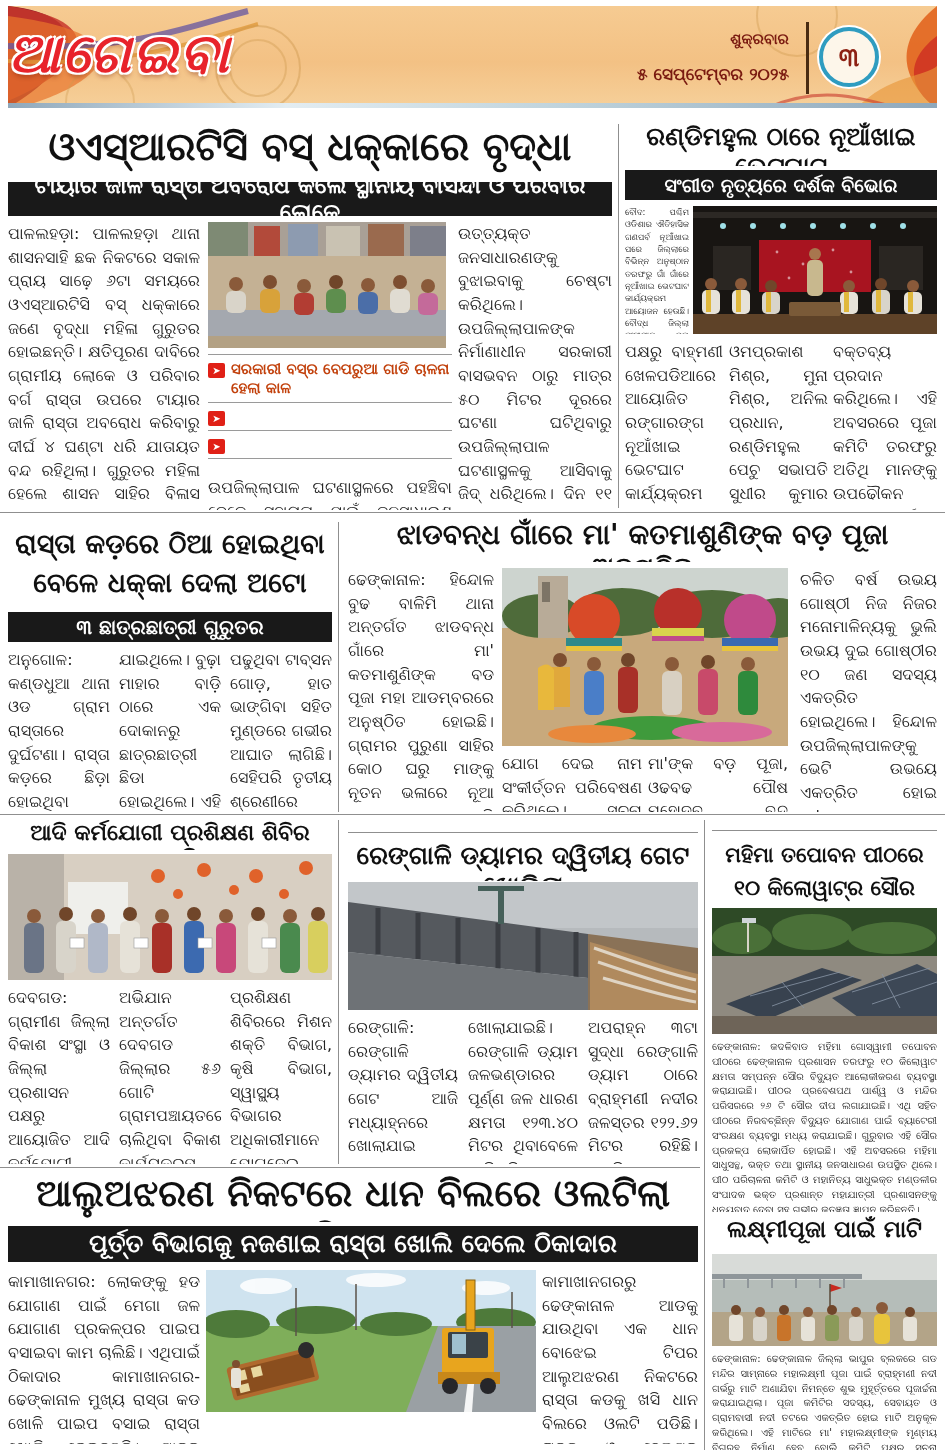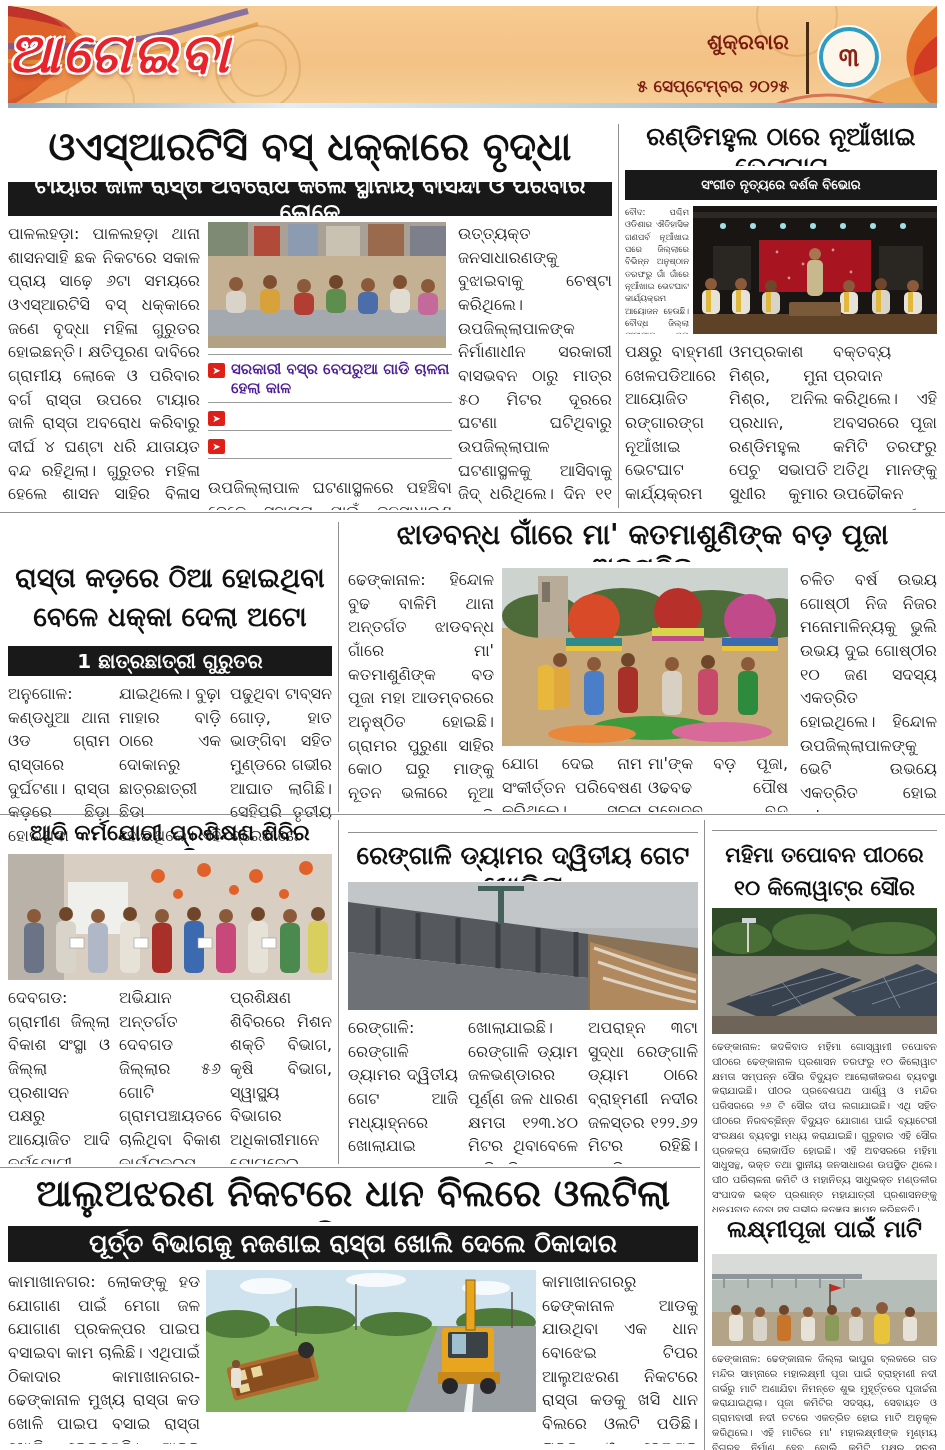--- a/index.html
+++ b/index.html
@@ -7,43 +7,43 @@
         font-family:"DejaVu Sans",sans-serif;color:#1c1c1c;overflow:hidden;}
   .abs{position:absolute;}
   
   #masthead{left:8px;top:6px;width:929px;height:102px;overflow:hidden;
     background:linear-gradient(180deg,#f6cb92 0%,#f3c184 55%,#f6d09a 100%);}
   #masthead .deco{position:absolute;top:0;height:100%;}
   #logo{position:absolute;left:0;right:0;top:16px;text-align:left;
     font-size:54px;font-weight:800;font-style:italic;color:#e8232b;letter-spacing:2px;
     text-shadow:-2px -2px 0 #fff,2px -2px 0 #fff,-2px 2px 0 #fff,2px 2px 0 #fff,0 4px 5px rgba(110,20,5,.45);}
   #dateblock{position:absolute;right:148px;top:24px;text-align:right;color:#7a1a10;font-weight:700;}
-  #dateblock .day{font-size:21px;}
-  #dateblock .date{font-size:17px;margin-top:22px;}
+  #dateblock .day{font-size:15px;}
+  #dateblock .date{font-size:17px;margin-top:16px;}
   #mast-divider{position:absolute;right:128px;top:16px;width:3px;height:72px;background:#4a2c12;}
   #pagenum{position:absolute;right:58px;top:21px;width:52px;height:52px;border-radius:50%;
     background:#fdf6ea;border:4px solid #2f9cc0;box-shadow:0 0 0 2px #fff;
     display:flex;align-items:center;justify-content:center;font-size:26px;font-weight:800;color:#8d2113;}
   #mast-strip{position:absolute;left:0;bottom:0;width:100%;height:5px;
     background:linear-gradient(90deg,#8fa8bb,#e3edf2 30%,#bfd3dc 60%,#8fa8bb);}
   
   .headline{font-weight:800;color:#101010;text-align:center;line-height:1.18;overflow:hidden;}
   .blackbar{background:#191919;color:#fff;font-weight:700;text-align:center;
     display:flex;align-items:center;justify-content:center;overflow:hidden;}
   .bodycol{font-size:16px;line-height:1.48;text-align:justify;overflow:hidden;color:#222;}
   .photo{overflow:hidden;background:#cfcfcf;}
   .photo svg{display:block;width:100%;height:100%;}
   .vrule{background:#8f8f8f;}
   .hrule{background:#8f8f8f;}
   
   .bullet{display:flex;gap:6px;border-top:1px solid #9a9a9a;padding:5px 0 4px 0;}
   .bullet:last-child{border-bottom:1px solid #9a9a9a;}
   .bicon{width:17px;height:15px;background:#e02016;color:#fff;border-radius:2px;flex:none;
     display:flex;align-items:center;justify-content:center;font-size:10px;margin-top:3px;}
-  .btext{font-size:15px;font-weight:700;line-height:1.28;color:#4c1d95;}
+  .btext{font-size:15px;font-weight:700;line-height:1.28;color:#c2410c;}
 </style>
 </head>
 <body>
 
 <div id="page">
 
   <div id="masthead" class="abs">
     <svg class="deco" style="left:0;width:320px;" viewBox="0 0 320 102" preserveAspectRatio="none">
       <path d="M0,0 C90,10 70,60 0,102 Z" fill="#8c1d2a"></path>
       <path d="M0,0 C120,18 60,70 0,95 Z" fill="#c8372b" opacity="0.85"></path>
@@ -118,21 +118,21 @@
       </div>
     </div>
     <div class="bodycol abs" style="left:200px;top:354px;width:244px;height:34px;">ଉପଜିଲ୍ଲାପାଳ ଘଟଣାସ୍ଥଳରେ ପହଞ୍ଚିବା ବେଳେ ସହାୟତା ପାଇଁ ଜନସାଧାରଣ ଅପେକ୍ଷା କରିଥିଲେ।</div>
     <div class="bodycol abs" style="left:450px;top:100px;width:154px;height:288px;">ଉତ୍ତ୍ୟକ୍ତ ଜନସାଧାରଣଙ୍କୁ ବୁଝାଇବାକୁ ଚେଷ୍ଟା କରିଥିଲେ। ଉପଜିଲ୍ଲାପାଳଙ୍କ ନିର୍ମାଣାଧୀନ ସରକାରୀ ବାସଭବନ ଠାରୁ ମାତ୍ର ୫୦ ମିଟର ଦୂରରେ ଘଟଣା ଘଟିଥିବାରୁ ଉପଜିଲ୍ଲାପାଳ ଘଟଣାସ୍ଥଳକୁ ଆସିବାକୁ ଜିଦ୍ ଧରିଥିଲେ। ଦିନ ୧୧ ଟା ସମୟରେ ପାଳଲହଡ଼ା ପୂର୍ବତନ ବିଧାୟକ ମୁକେଶ ପାଳ ଘଟଣା ସ୍ଥଳରେ ପହଞ୍ଚି ଆନ୍ଦୋଳନକାରୀଙ୍କ ସହ ଆଲୋଚନା କରି ଉପଜିଲ୍ଲାପାଳଙ୍କୁ ଶୀଘ୍ର ଘଟଣାର ସମାଧାନ କରିବା ପାଇଁ କହିଥିଲେ। ଉପଜିଲ୍ଲାପାଳ ଘଟଣା ସ୍ଥଳରେ ପହଞ୍ଚି ଆନ୍ଦୋଳନ କାରୀଙ୍କ ସହ ଆଲୋଚନା କରି ରେଡ଼କ୍ରସ ତରଫରୁ ଗୁରୁତର ଆହତଙ୍କୁ ୧୦ ହଜାର ଟଙ୍କାର ସହାୟତା ପ୍ରଦାନ କରିଥିଲେ। ଶାସନସାହି ଛକରେ ହ୍ୟୁମ୍ସ ନିର୍ମାଣ ପାଇଁ ପ୍ରତିଶ୍ରୁତି ଦେବା ସହିତ ପୋଲିସ ପକ୍ଷରୁ ନିୟମିତ ଟ୍ରାଫିକ ନିୟନ୍ତ୍ରଣ କରାଯିବାକୁ ପ୍ରତିଶ୍ରୁତି ଦେବା ପରେ ରାସ୍ତା ଅବରୋଧ ହଟିଥିଲା। ଘଟଣା ସ୍ଥଳରେ ବ୍ୟାପକ ପୋଲିସ ମୁତୟନ କରାଯାଇଥିଲା।</div>
   </div>
 
   <div class="vrule abs" style="left:618px;top:124px;width:1px;height:384px;"></div>
 
   <div class="abs" style="left:625px;top:122px;width:312px;height:388px;">
     <div class="headline abs" style="left:0;top:0;width:312px;height:44px;font-size:25px;">ରଣ୍ଡିମହୁଲ ଠାରେ ନୂଆଁଖାଇ ଭେଟ୍‌ଘାଟ୍</div>
-    <div class="blackbar abs" style="left:0;top:48px;width:312px;height:30px;font-size:13px;">ସଂଗୀତ ନୃତ୍ୟରେ ଦର୍ଶକ ବିଭୋର</div>
+    <div class="blackbar abs" style="left:0;top:48px;width:312px;height:30px;font-size:19px;">ସଂଗୀତ ନୃତ୍ୟରେ ଦର୍ଶକ ବିଭୋର</div>
     <div class="bodycol abs" style="left:0;top:84px;width:64px;height:128px;font-size:8.5px;line-height:1.45;">ବୌଦ: ପଶ୍ଚିମ ଓଡିଶାର ଐତିହାସିକ ଗଣପର୍ବ ନୂଆଁଖାଇ ପରେ ଜିଲ୍ଲାରେ ବିଭିନ୍ନ ଅନୁଷ୍ଠାନ ତରଫରୁ ଗାଁ ଗାଁରେ ନୂଆଁଖାଇ ଭେଟଘାଟ କାର୍ଯ୍ୟକ୍ରମ ଆୟୋଜନ ହେଉଛି। ବୌଦ୍ଧ ଜିଲ୍ଲା କଂସାମାଳ ଦୁଇ ଅନ୍ତର୍ଗତ ରଣ୍ଡିମହୁଲ ଗ୍ରାମର ପୂଜା କମିଟି</div>
     <div class="photo abs" style="left:68px;top:84px;width:244px;height:128px;">
       <svg viewBox="0 0 244 128" preserveAspectRatio="none">
         <rect width="244" height="128" fill="#181512"></rect>
         <rect x="0" y="6" width="244" height="6" fill="#2c2824"></rect>
         <g fill="#9fe0e8">
             <circle cx="30" cy="20" r="3"></circle>
             <circle cx="60" cy="20" r="3"></circle>
             <circle cx="90" cy="20" r="3"></circle>
             <circle cx="120" cy="20" r="3"></circle>
@@ -176,23 +176,23 @@
         <rect x="96" y="96" width="52" height="14" rx="2" fill="#7a5a38"></rect>
       </svg>
     </div>
     <div class="bodycol abs" style="left:0;top:218px;width:98px;height:170px;">ପକ୍ଷରୁ ବାହ୍ମଣୀ ଖେଳପଡିଆରେ ଆୟୋଜିତ ରଙ୍ଗାରଙ୍ଗ ନୂଆଁଖାଇ ଭେଟଘାଟ କାର୍ଯ୍ୟକ୍ରମ ବିଳମ୍ବିତ ରାତି ପର୍ଯ୍ୟନ୍ତ ଅନୁଷ୍ଠିତ ହୋଇଥିଲା। ଏଥିରେ ହଜାର ହଜାର ଦର୍ଶକ ସାମିଲ ହୋଇ ମନୋରଞ୍ଜନ କରିଥିଲେ। ମୁଖ୍ୟ ଅତିଥି ଭାବରେ କଂସାମାଳ ବିଧାୟକ ପଞ୍ଚାନନ ସାହୁ, ବିଜେପି ନେତା ଚରଣ ଡାଙ୍ଗ, ସମ୍ମାନିତ ଅତିଥି ଭାବରେ କଂସାମାଳ ସାଂସଦଙ୍କ ପ୍ରତିନିଧି ଦୀପକ ମହାନନ୍ଦ, ରଣ୍ଡିମହୁଲ ସରପଞ୍ଚ</div>
     <div class="bodycol abs" style="left:104px;top:218px;width:99px;height:170px;">ଓମପ୍ରକାଶ ମିଶ୍ର, ମୁନା ମିଶ୍ର, ଅନିଲ ପ୍ରଧାନ, ରଣ୍ଡିମହୁଲ ପେଚୁ ସଭାପତି ସୁଧୀର କୁମାର ଷଡୁଆ, କଂସାମାଳ ଓକିଲ ସଂଘ ସଭାପତି ଦ୍ୱିତୀୟା ଚରଣ ସାହୁ, ସରକାରୀ ଓକିଲ ରାଧାବଲ୍ଲଭ ପ୍ରଧାନ, ଶିମିଳିପଦର ସରପଞ୍ଚ ସାର୍ଥକ ନାଗ ପ୍ରମୁଖ ସମ୍ମାନିତ ଅତିଥିଭାବେ ଯୋଗଦେଇଥିଲେ। ନୂଆଁଖାଇ ଭେଟଘାଟ ଭଳି ସୁନ୍ଦର କାର୍ଯ୍ୟକ୍ରମର ଆୟୋଜନକୁ ନେଇ ପ୍ରଶଂସା କରିବା ସହ ଅଞ୍ଚଳର ଐତିହ୍ୟ, କଳା ସଂସ୍କୃତି ସମ୍ପର୍କରେ</div>
     <div class="bodycol abs" style="left:208px;top:218px;width:104px;height:170px;">ବକ୍ତବ୍ୟ ପ୍ରଦାନ କରିଥିଲେ। ଏହି ଅବସରରେ ପୂଜା କମିଟି ତରଫରୁ ଅତିଥି ମାନଙ୍କୁ ଉପଢୌକନ ଦେଇ ସମ୍ବର୍ଦ୍ଧିତ କରାଯାଇଥିଲା। ସ୍ୱନାମଧନ୍ୟ କଳାକାର ତଥା କଳାକାରମାନେ ସଂଗୀତ ଓ ନୃତ୍ୟ ପରିବେଷଣ କରିଥିଲେ। ଏହାକୁ ହଜାର ହଜାର କଳା ସଂସ୍କୃତି ପ୍ରେମୀ ଦର୍ଶକଙ୍କୁ ମଡୁଆଳା କରିଥିଲା। ରଣ୍ଡିମହୁଲ ଗ୍ରାମର ଗଣେଶ ପୂଜା କମିଟି ସଦସ୍ୟ ମାନେ କାର୍ଯ୍ୟକ୍ରମ ପରିଚାଳନାରେ ସହଯୋଗ କରିଥିଲେ।</div>
   </div>
 
   <div class="hrule abs" style="left:0;top:512px;width:945px;height:1px;"></div>
 
-  <div class="abs" style="left:8px;top:520px;width:324px;height:292px;margin-top:34px;">
+  <div class="abs" style="left:8px;top:520px;width:324px;height:292px;">
     <div class="headline abs" style="left:0;top:4px;width:324px;height:84px;font-size:27px;line-height:1.45;">ରାସ୍ତା କଡ଼ରେ ଠିଆ ହୋଇଥିବା ବେଳେ ଧକ୍କା ଦେଲା ଅଟୋ</div>
-    <div class="blackbar abs" style="left:0;top:92px;width:324px;height:30px;font-size:20px;">1 ଛାତ୍ରଛାତ୍ରୀ ଗୁରୁତର</div>
+    <div class="blackbar abs" style="left:0;top:92px;width:324px;height:30px;font-size:20px;">୩ ଛାତ୍ରଛାତ୍ରୀ ଗୁରୁତର</div>
     <div class="bodycol abs" style="left:0;top:128px;width:102px;height:164px;">ଅନୁଗୋଳ: କଣ୍ଡଧୁଆ ଥାନା ଓଡ ଗ୍ରାମ ରାସ୍ତାରେ ଦୁର୍ଘଟଣା। ରାସ୍ତା କଡ଼ରେ ଛିଡ଼ା ହୋଇଥିବା ସମୟରେ ଦ୍ରୁତ ଗତିରେ ଆସି ଧକ୍କା ଦେଲା ଅଟୋରିକ୍ସା। ଏହି ଦୁର୍ଘଟଣାରେ ୩ ଜଣ ଛାତ୍ରଛାତ୍ରୀ ଗୁରୁତର ହୋଇଛନ୍ତି। ଗୁରୁତରମାନେ ହେଲେ ଓଡ ମାହାର (୧), ପ୍ରଦୀପ ମାହାରଙ୍କ ପୁଅ ଟିକୁ ମାହାର (୮) ଓ ଚେରୁ ପଧାନଙ୍କ ଝିଅ ଶୁଭ ଲକ୍ଷ୍ମୀ (୪)। ଦୁର୍ଘଟଣା ମୁତାବକ, ଗୁରୁବାର ସକାଳ ସାଢ଼େ ୯ଟା ସମୟରେ ଛାତ୍ରଛାତ୍ରୀମାନେ ସ୍କୁଲକୁ</div>
     <div class="bodycol abs" style="left:111px;top:128px;width:102px;height:164px;">ଯାଇଥିଲେ। ବୁଢ଼ା ମାହାର ବାଡ଼ି ଠାରେ ଏକ ଦୋକାନରୁ ଛାତ୍ରଛାତ୍ରୀ ଛିଡା ହୋଇଥିଲେ। ଏହି ସମୟରେ ଦ୍ରୁତ ଗତିରେ ଆସୁଥିବା ଏକ ଅଟୋରିକ୍ସା ୩ ଜଣ ଛାତ୍ରଛାତ୍ରୀଙ୍କୁ ଧକ୍କା ଦେଇଥିଲା। ଫଳରେ ସେମାନେ ଛିଟିକି ପଡିଥିଲେ। ଅଟୋରିକ୍ସା ଭାରସାମ୍ୟ ହରାଇ ଦୋକାନ ଭିତରକୁ ପଶିଯାଇଥିଲା। ସ୍ଥାନୀୟ ଲୋକ ଗୁରୁତର ପିଲାମାନଙ୍କୁ ଉଦ୍ଧାର କରି ଜିଲ୍ଲା ମୁଖ୍ୟ ଚିକିତ୍ସାଳୟରେ ଭର୍ତ୍ତି କରିଥିଲେ। ଚତୁର୍ଥ ଶ୍ରେଣୀରେ</div>
     <div class="bodycol abs" style="left:222px;top:128px;width:102px;height:164px;">ପଢୁଥିବା ଟାବ୍‌ସନ ଗୋଡ଼, ହାତ ଭାଙ୍ଗିବା ସହିତ ମୁଣ୍ଡରେ ଗଭୀର ଆଘାତ ଲାଗିଛି। ସେହିପରି ତୃତୀୟ ଶ୍ରେଣୀରେ ପଢୁଥିବା ଟିକୁର ମୁଣ୍ଡରେ ଗଭୀର ଆଘାତ ଲାଗିଥିବା ବେଳେ ଉଭୟଙ୍କୁ କଟକ ସ୍ଥାନାନ୍ତର କରାଯାଇଛି। ଅଙ୍ଗନୱାଡିରେ ପଢୁଥିବା ଶିଶୁକନ୍ୟା ଶୁଭଲକ୍ଷ୍ମୀ ଜିଲ୍ଲା ମୁଖ୍ୟ ଚିକିତ୍ସାଳୟରେ ଚିକିତ୍ସିତ ହେଉଥିବା ଜଣାପଡିଛି। ପୁଲିସ ଦୁର୍ଘଟଣା ଘଟାଇଥିବା ଅଟୋକୁ ଜବତ କରିବା ସହ ଚାଳକକୁ ଅଟକ ରଖିଛି</div>
   </div>
 
   <div class="vrule abs" style="left:338px;top:522px;width:1px;height:290px;"></div>
 
   <div class="abs" style="left:348px;top:516px;width:589px;height:296px;">
     <div class="headline abs" style="left:0;top:2px;width:589px;height:44px;font-size:28px;">ଝାଡବନ୍ଧ ଗାଁରେ ମା' କତମାଶୁଣିଙ୍କ ବଡ଼ ପୂଜା ଅନୁଷ୍ଠିତ</div>
     <div class="bodycol abs" style="left:0;top:52px;width:146px;height:244px;">ଢେଙ୍କାନାଳ: ହିନ୍ଦୋଳ ବୁଢ ବାଳିମି ଥାନା ଅନ୍ତର୍ଗତ ଝାଡବନ୍ଧ ଗାଁରେ ମା' କତମାଶୁଣିଙ୍କ ବଡ ପୂଜା ମହା ଆଡମ୍ବରରେ ଅନୁଷ୍ଠିତ ହୋଇଛି। ଗ୍ରାମର ପୁରୁଣା ସାହିର କୋଠ ଘରୁ ମାଙ୍କୁ ନୂତନ ଭଳାରେ ନୂଆ ଦସ୍ତରେ ସଜେଇ କରି ନାମ ସଂକୀର୍ତ୍ତନ ଦ୍ୱାରା ମା'ଙ୍କ ଆଳମକୁ ନେଇ ଗ୍ରାମ ପରିକ୍ରମାରେ ବାହାରି ଥିଲେ। ଗ୍ରାମର ପୁରୁଣା ସାହି, ଭକତା ସାହି ମଝି ସାହି, ନୂଆ ସାହିକୁ ପରିକ୍ରମା କରିଥିଲେ। ଗ୍ରାମର ଉଗବଚ ପୀଠ, ମା' ଚାଟ ମଙ୍ଗଳାଙ୍କୁ ଭେଟ କରାଇ ମା'ଙ୍କୁ ମନ୍ଦିରରେ ବିଜେ କରାଯାଇଥିଲା। ମନ୍ଦିର ନିତ୍ୟ ପୂଜକ ଗଜାନନ ସାଧୁ ଯଥା ବିଧି ପୂର୍ବକ ମା' କତମାଶୁଣିଙ୍କ ପୂଜାର୍ଚ୍ଚନା କରିଥିଲେ। ଏହା ପରେ ନଗର ଭୋଗ ଲାଗି ହୋଇଥିଲା। ସ୍ଥାନୀୟ ଅଞ୍ଚଳରେ ଦଶ ମାସିକିଆ ଧାରୀ ମହିଳା ଭକ୍ତ ମା'ଙ୍କ ନିକଟରେ ଅଧିଆ ପଡିଥିବା ବେଳେ ଭୋଟ ପିଲାଙ୍କ ଚୁଟି ମୁଣ୍ଡନ କରିଥିଲେ। ଏହି ଅବସରରେ ଗ୍ରାମର ସଂକୀର୍ତ୍ତନ ମଣ୍ଡଳୀ</div>

